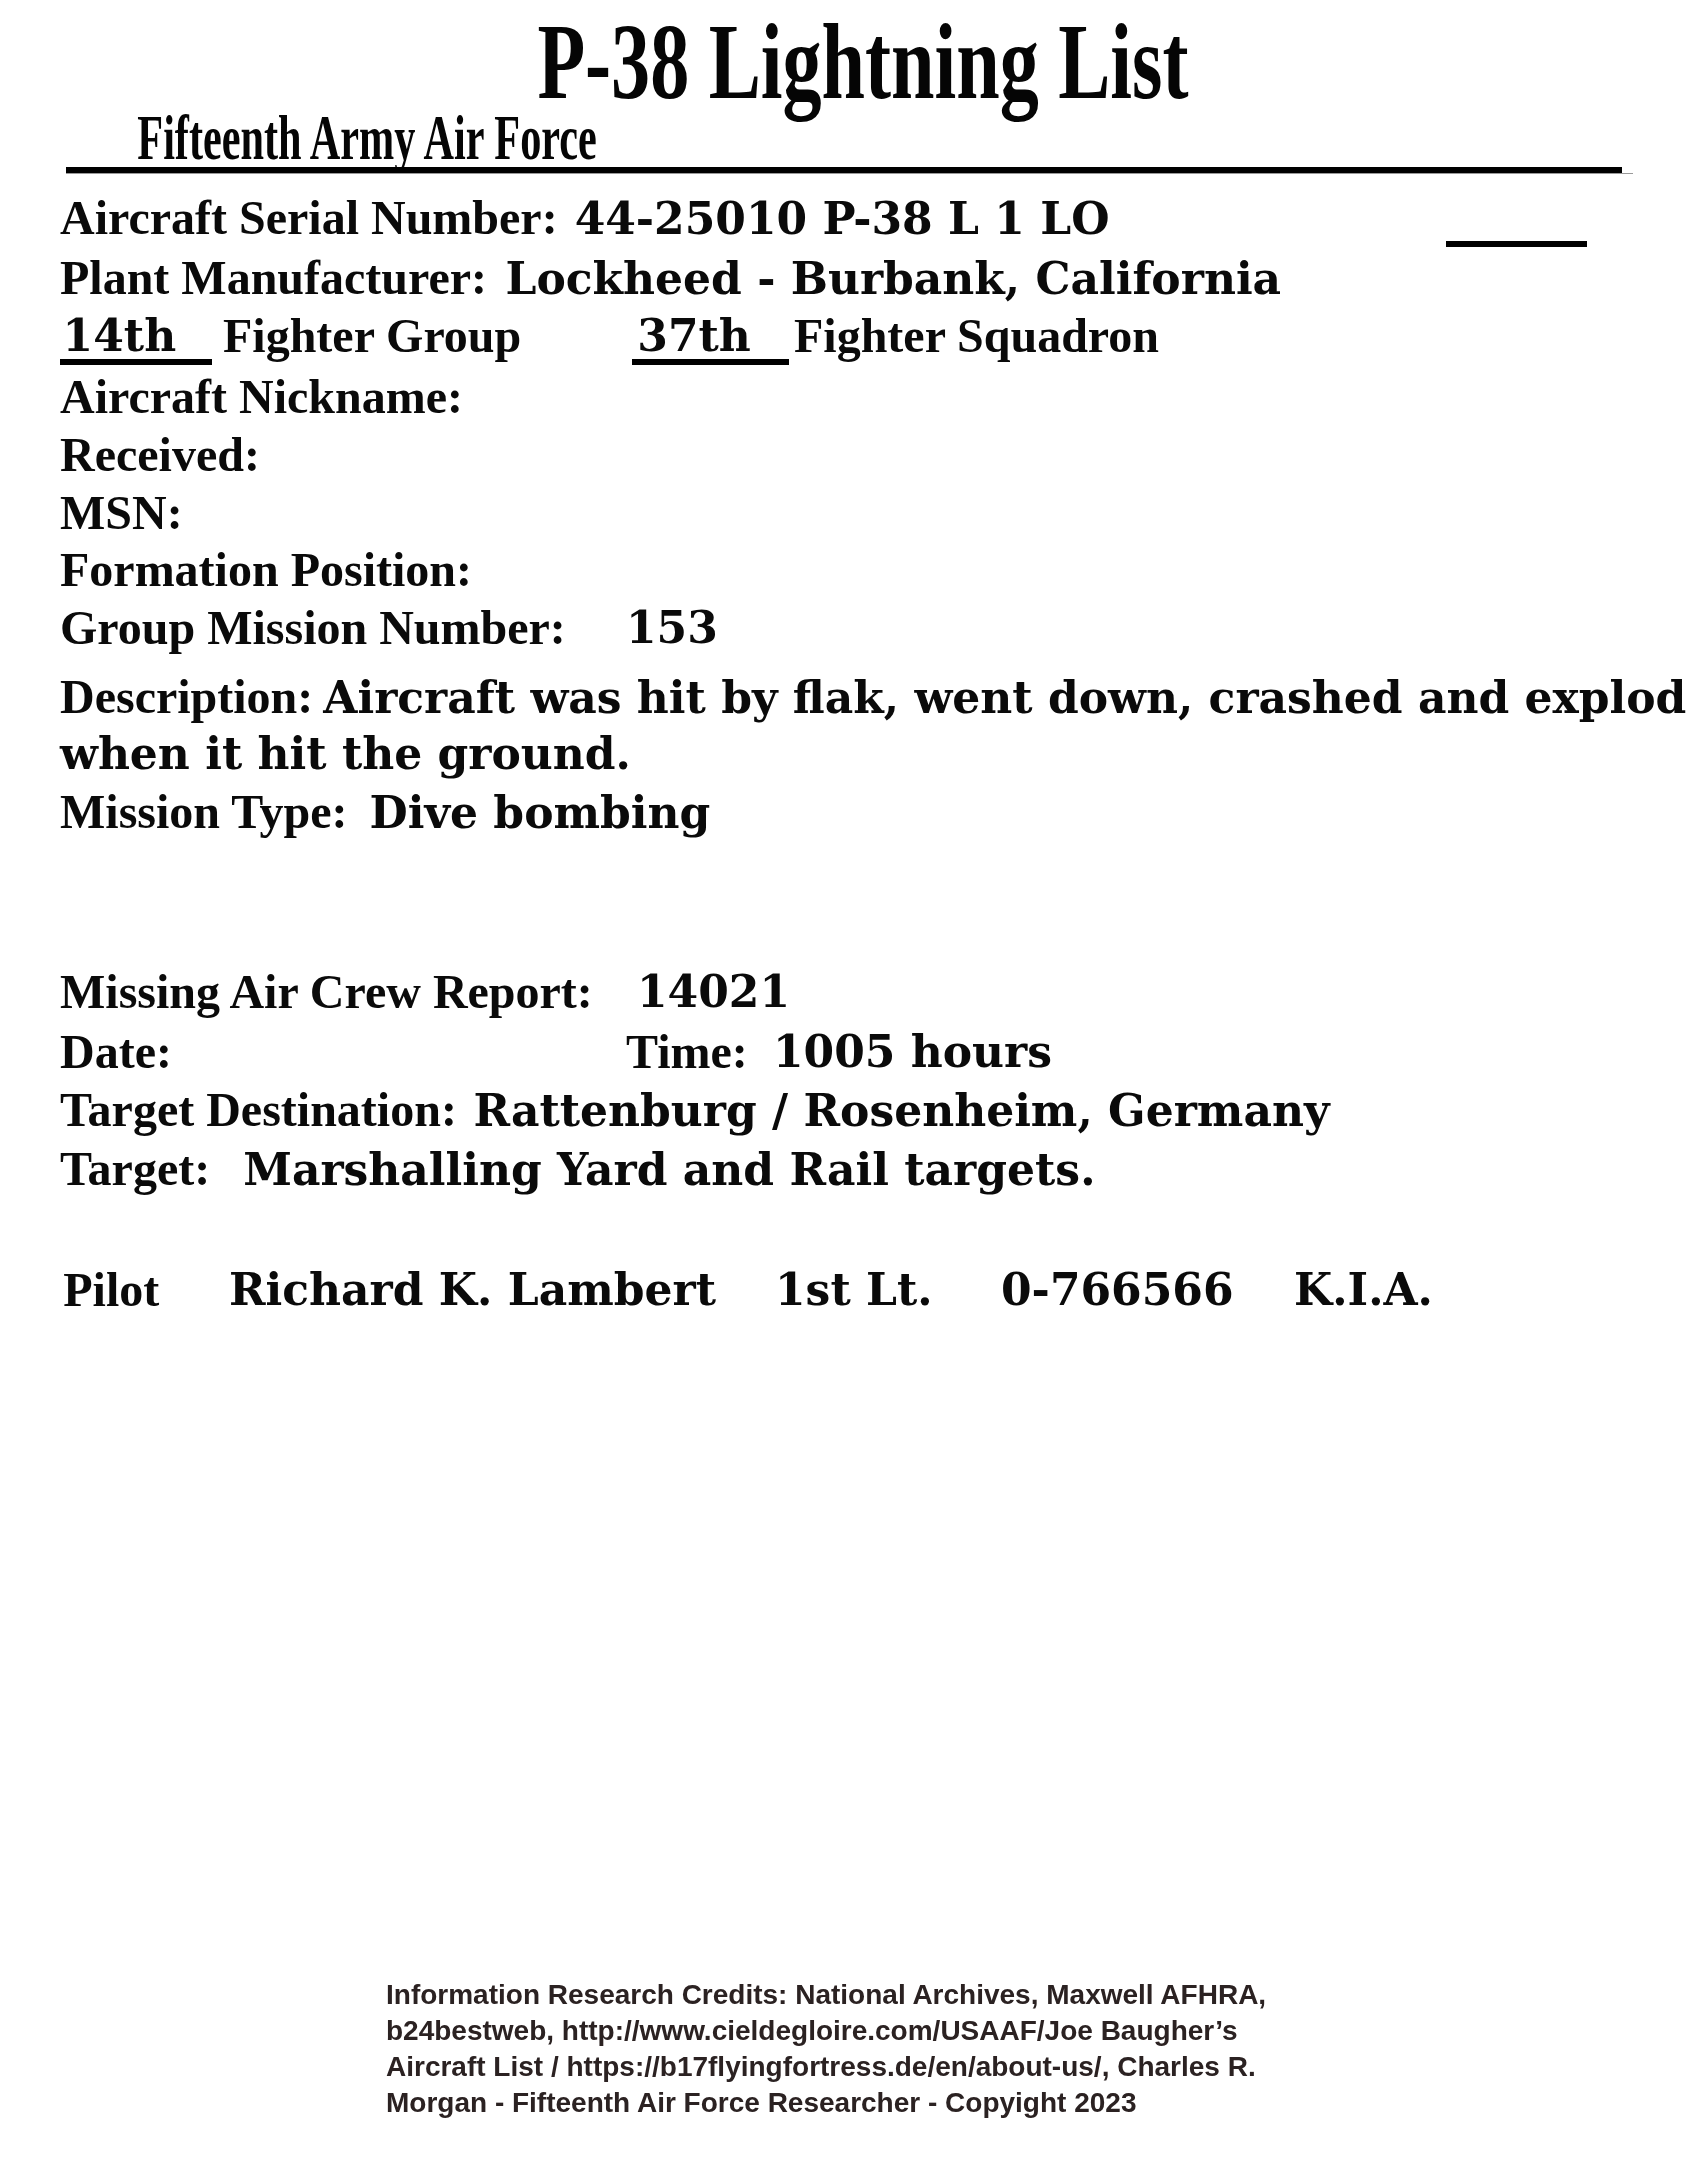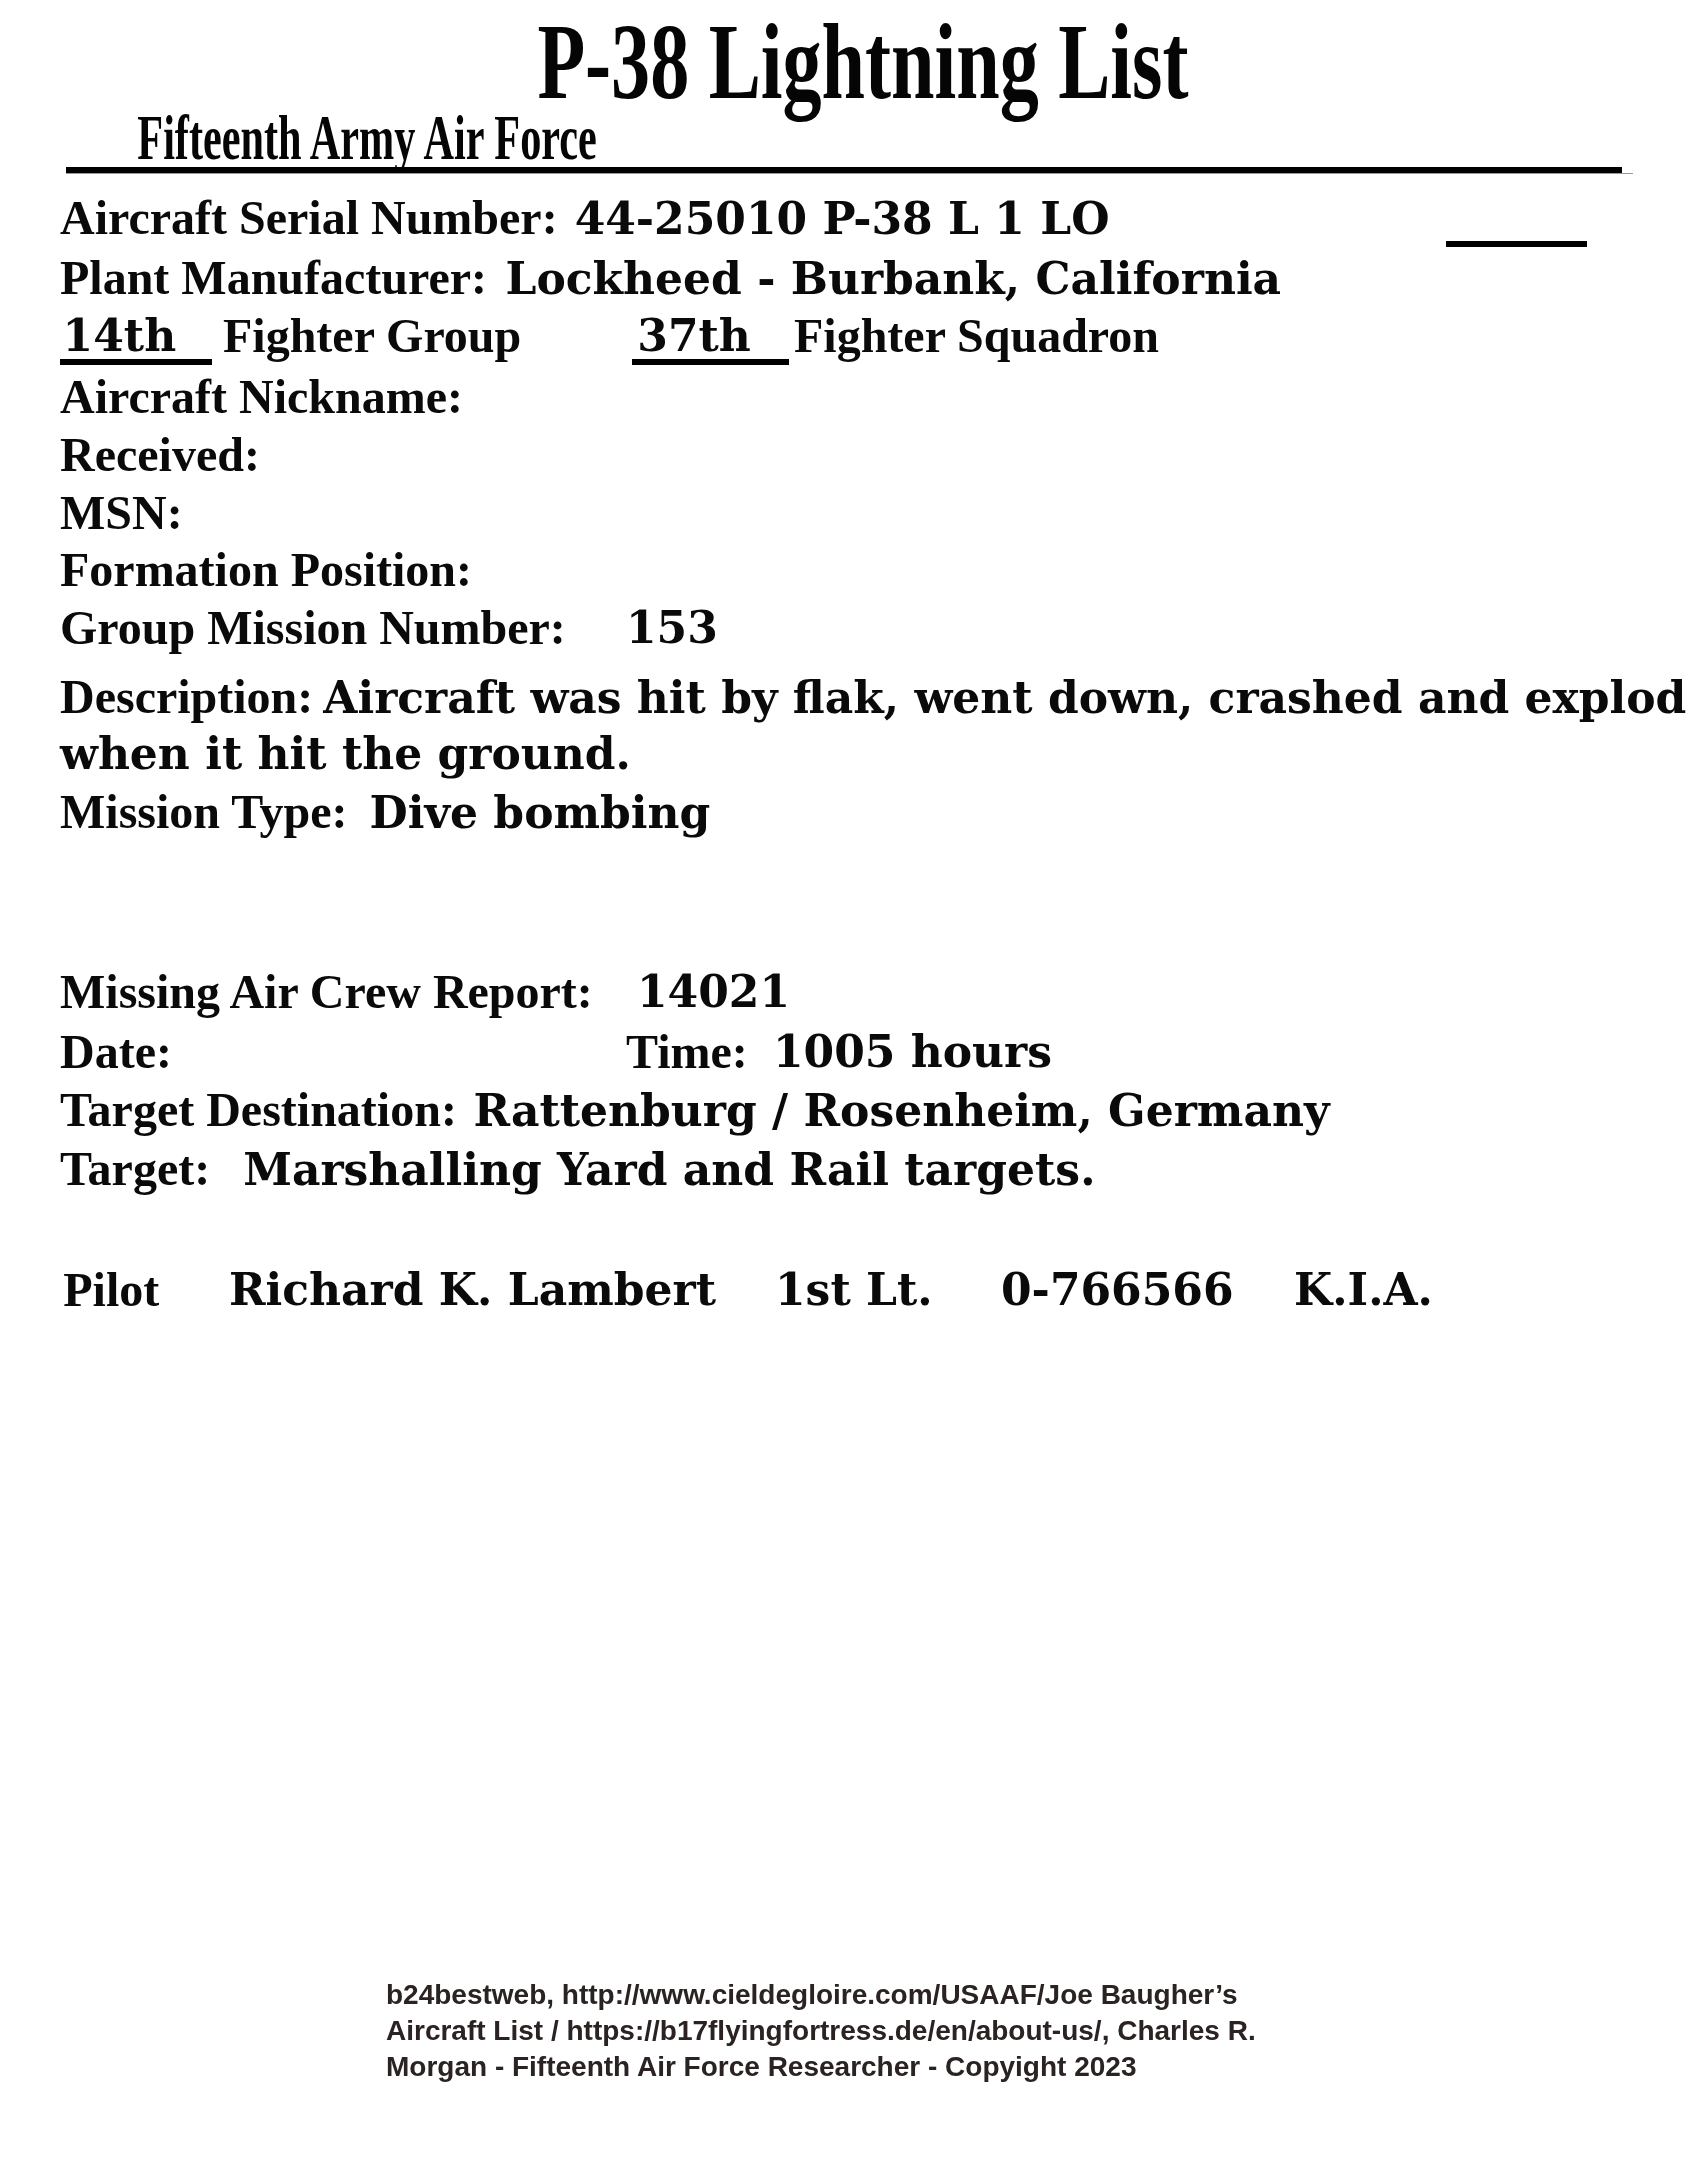--- a/index.html
+++ b/index.html
@@ -107,19 +107,20 @@
 
   <div class="line" style="top:1261px">
     <span class="abs label" style="left:3.3px">Pilot</span>
     <span class="abs value" style="left:169px">Richard K. Lambert</span>
     <span class="abs value" style="left:715px">1st Lt.</span>
     <span class="abs value" style="left:941px">0-766566</span>
     <span class="abs value" style="left:1234px">K.I.A.</span>
   </div>
 
   <div class="footer">
+    <div>Information Research Credits: National Archives, Maxwell AFHRA,</div>
     <div>b24bestweb, http://www.cieldegloire.com/USAAF/Joe Baugher’s</div>
     <div>Aircraft List / https://b17flyingfortress.de/en/about-us/, Charles R.</div>
     <div>Morgan - Fifteenth Air Force Researcher - Copyight 2023</div>
   </div>
 
 </div>
 
 
 </body></html>

